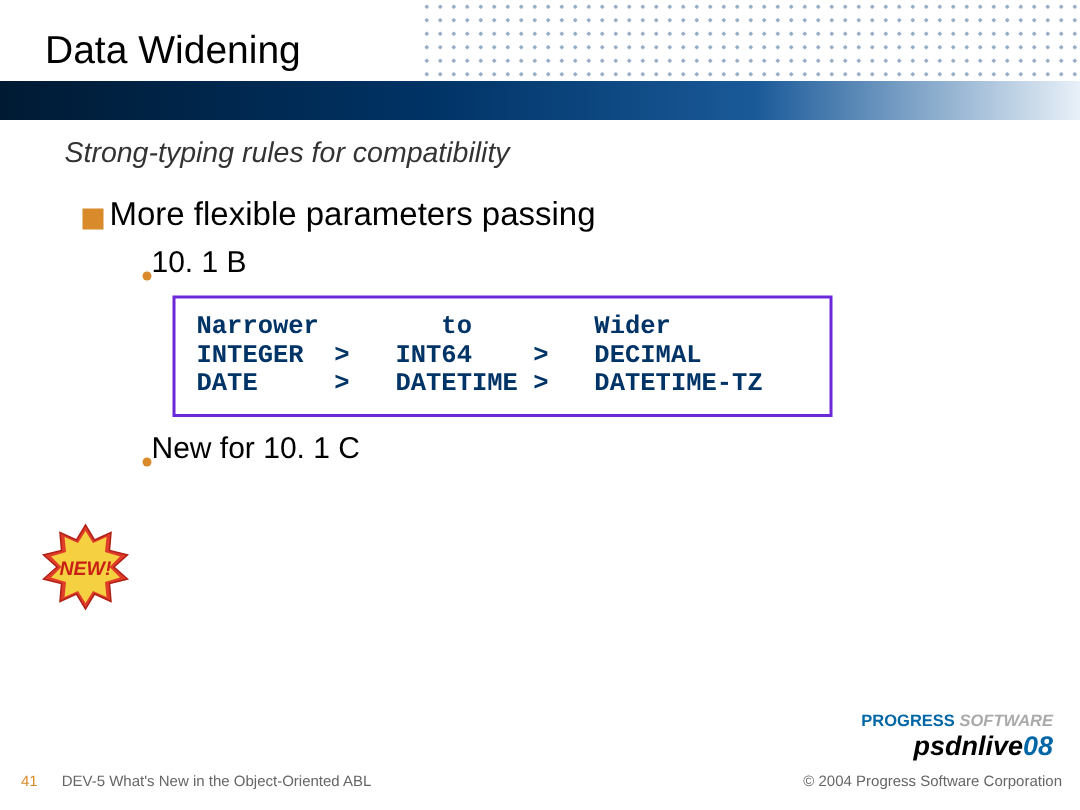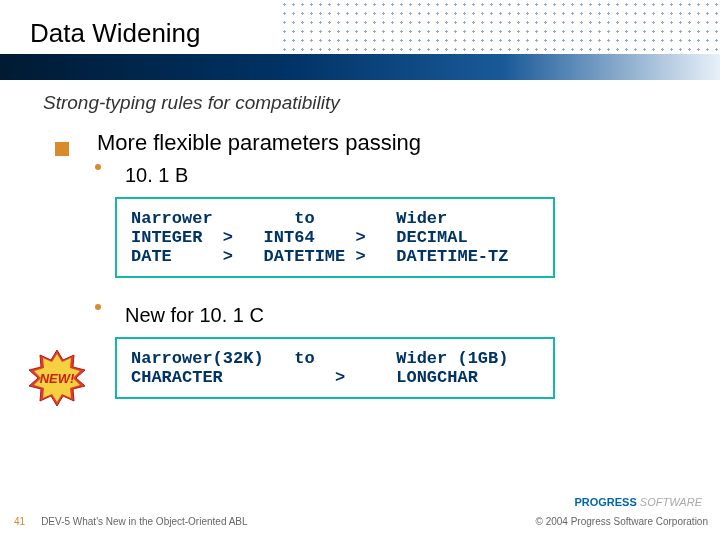--- a/index.html
+++ b/index.html
@@ -50,67 +50,67 @@
     color: #333;
   }
   .content {
     position: absolute;
     left: 55px;
     top: 130px;
     right: 30px;
   }
   .bullet-row {
     display: flex;
-    align-items: flex-end;
-    gap: 28px;
+    align-items: center;
+    gap: 4px;
     margin-bottom: 6px;
   }
   .sq {
     width: 14px;
     height: 14px;
     background: #d98a2b;
     margin-top: 6px;
     flex-shrink: 0;
   }
   .b1 {
     font-size: 22px;
     color: #000;
   }
   .sub-row {
     display: flex;
-    align-items: flex-start;
-    gap: 24px;
+    align-items: flex-end;
+    gap: 0;
     margin-left: 40px;
     margin-top: 8px;
   }
   .dot {
     width: 6px;
     height: 6px;
     background: #d98a2b;
     border-radius: 50%;
   }
   .b2 {
     font-size: 20px;
     color: #000;
   }
   .codebox {
     margin-left: 60px;
     margin-top: 10px;
-    border: 2px solid #14b8a6;
+    border: 2px solid #6d28d9;
     padding: 10px 14px;
     font-family: "Courier New", monospace;
     font-size: 17px;
     font-weight: bold;
     color: #003366;
     white-space: pre;
     display: inline-block;
     min-width: 440px;
   }
   .section2 {
-    margin-top: 26px;
+    margin-top: 10px;
   }
   .new-badge {
     position: absolute;
     left: 27px;
     top: 348px;
     width: 60px;
     height: 60px;
   }
   .new-badge svg { width: 60px; height: 60px; }
   .footer {
@@ -137,21 +137,21 @@
     position: absolute;
     right: 18px;
     bottom: 32px;
     text-align: right;
   }
   .logo-top {
     font-size: 11px;
     font-weight: bold;
   }
   .logo-top .p { color: #0066a6; margin-top: 36px; }
-  .logo-top .s { color: #aaa; font-weight: normal; font-style: italic; }
+  .logo-top .s { color: #aaa; font-weight: bold; font-style: italic; }
   .logo-bottom {
     font-size: 18px;
     font-weight: bold;
     font-style: italic;
     color: #000;
   }
   .logo-bottom .y { color: #0066a6; }
 </style>
 </head>
 <body>
@@ -176,37 +176,38 @@
   </div>
   <div class="codebox">Narrower        to        Wider
 INTEGER  &gt;   INT64    &gt;   DECIMAL
 DATE     &gt;   DATETIME &gt;   DATETIME-TZ</div>
 
   <div class="section2">
     <div class="sub-row">
       <div class="dot"></div>
       <div class="b2">New for 10. 1 C</div>
     </div>
-    <div class="codebox">Narrower(32K)   to        Wider (1GB)
-CHARACTER           &gt;     LONGCHAR</div>
   </div>
 </div>
 
 <div class="new-badge">
   <svg viewBox="0 0 60 60">
     <polygon points="30,2 36,12 47,7 46,19 58,22 49,30 58,38 46,41 47,53 36,48 30,58 24,48 13,53 14,41 2,38 11,30 2,22 14,19 13,7 24,12" fill="#e03c2a" stroke="#b02015" stroke-width="1"></polygon>
     <polygon points="30,6 35,14 44,10 43,20 53,23 46,30 53,37 43,40 44,50 35,46 30,54 25,46 16,50 17,40 7,37 14,30 7,23 17,20 16,10 25,14" fill="#f5d040"></polygon>
     <text x="30" y="35" text-anchor="middle" font-family="Arial" font-size="13" font-weight="bold" font-style="italic" fill="#c92015">NEW!</text>
   </svg>
 </div>
 
 <div class="logo">
   <div class="logo-top">
     <span class="p">PROGRESS</span>
     <span class="s">SOFTWARE</span>
   </div>
+  <div class="logo-bottom">
+    <span>psdnlive</span><span class="y">08</span>
+  </div>
 </div>
 
 <div class="footer">
   <span class="pagenum">41</span>
   <span>DEV-5 What's New in the Object-Oriented ABL</span>
   <span class="copyright">© 2004 Progress Software Corporation</span>
 </div>
 
 </body></html>

